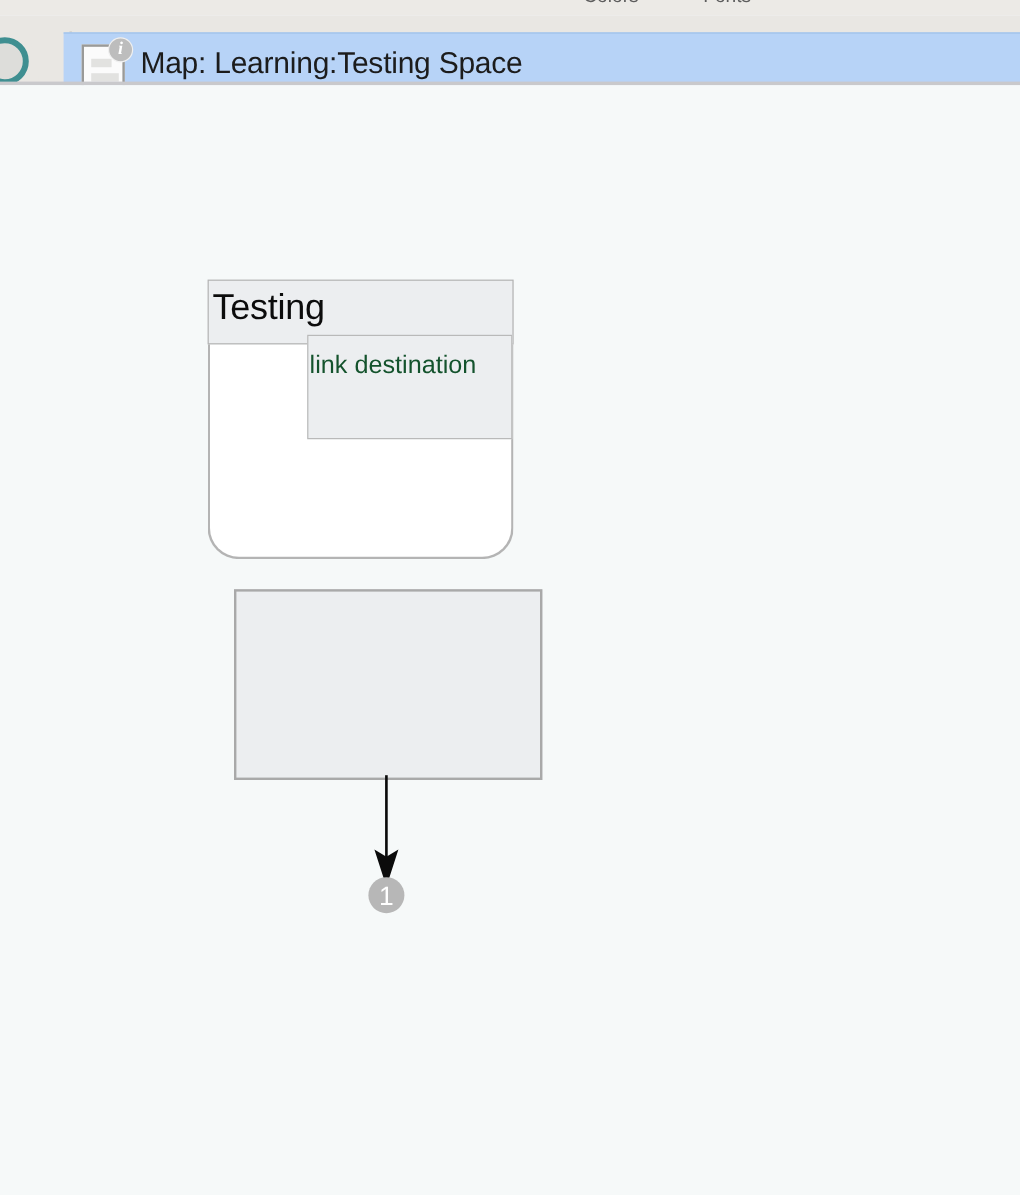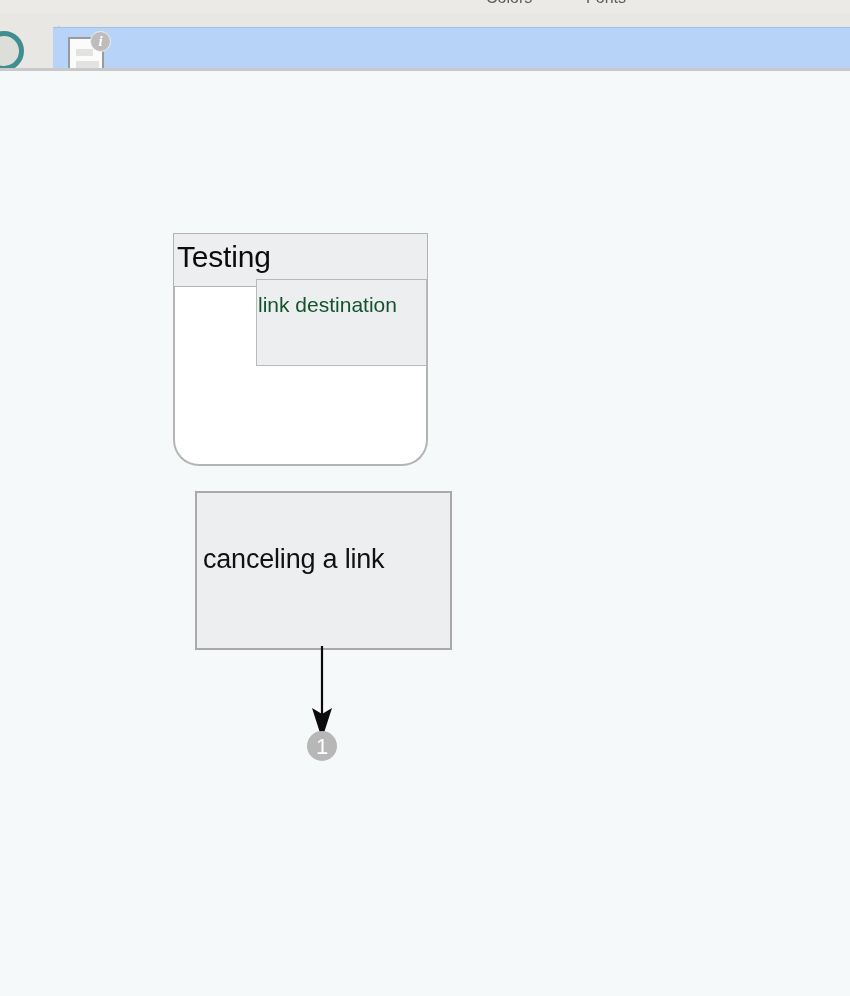--- a/index.html
+++ b/index.html
@@ -249,33 +249,33 @@
 
     <div class="doc-icon">
       <div class="page">
         <div class="ln ln1"></div>
         <div class="ln ln2"></div>
 
       </div>
       <div class="badge">i</div>
     </div>
 
+    <div class="tab-title">Map: Learning:Testing Space</div>
   </div>
   <div class="tabbar-bottomline"></div>
 
   <div class="canvas">
 
     <div class="note-testing"></div>
     <div class="note-testing-header"></div>
     <div class="note-testing-title">Testing</div>
     <div class="note-inner-box"></div>
     <div class="note-inner-label">link destination</div>
 
     <div class="node-cancel"></div>
-    <div class="node-cancel-label">canceling a link</div>
 
     <svg class="connector" viewBox="0 0 90 110" width="90" height="110">
       <line x1="42" y1="0" x2="42" y2="72" stroke="#0b0b0b" stroke-width="2.2"></line>
       <polygon points="42,93 32,62 42,68 52,62" fill="#0b0b0b"></polygon>
     </svg>
 
     <div class="endpoint"></div>
     <div class="endpoint-label">1</div>
 
   </div>

